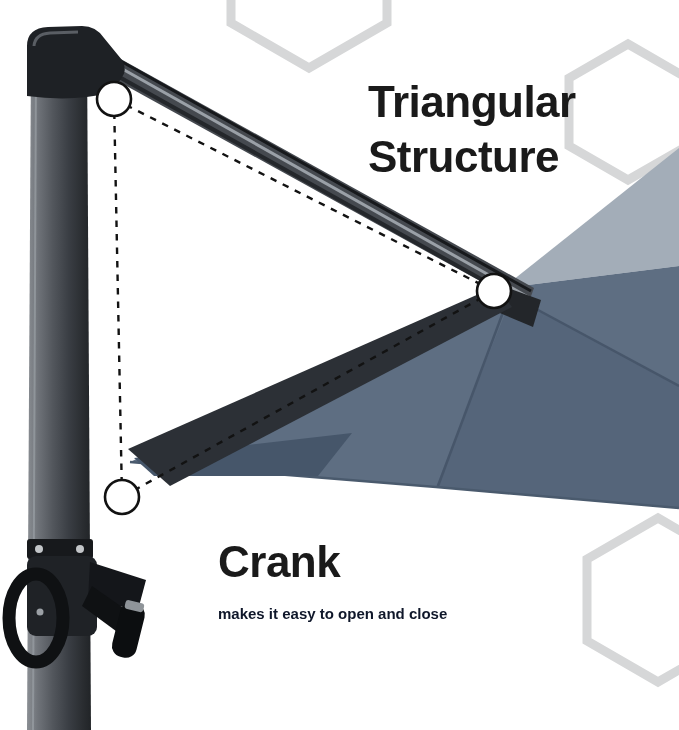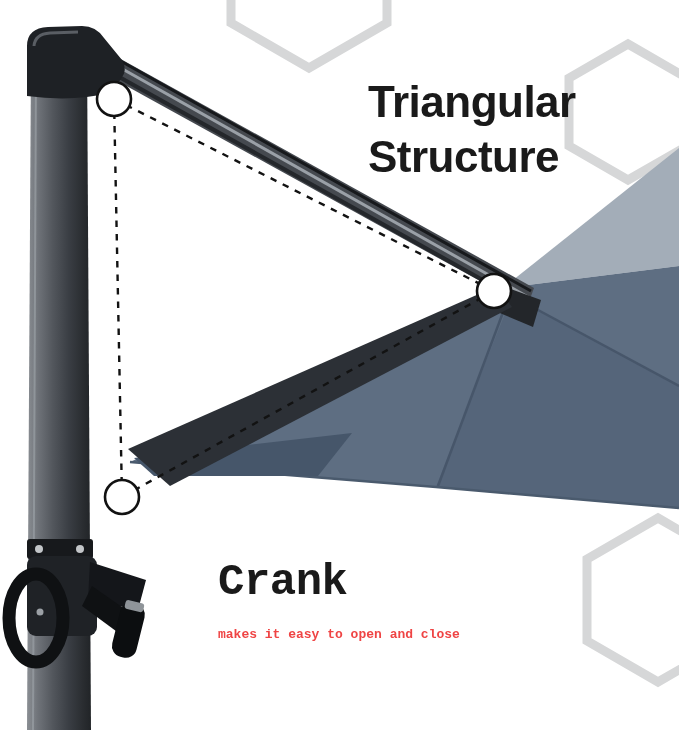--- a/index.html
+++ b/index.html
@@ -16,28 +16,28 @@
   .headline {
     position: absolute;
     color: #1a1a1a;
     font-weight: 700;
     font-size: 44px;
     line-height: 55px;
     letter-spacing: -0.5px;
     white-space: nowrap;
   }
   .headline--triangular { left: 368px; top: 74px; }
-  .headline--crank { left: 218px; top: 555px; font-family: Liberation Mono, monospace; }
+  .headline--crank { left: 218px; top: 534px; }
   .subtitle {
-    font-size: 13px;
+    font-size: 15px;
     line-height: 24px;
     font-weight: 700;
     letter-spacing: 0;
     margin-top: 13px;
-    color: #ef4444;
+    color: #0f172a;
   }
 </style>
 </head>
 <body>
 
 <div class="stage">
 
   <svg width="679" height="730" viewBox="0 0 679 730">
     <defs>
       <linearGradient id="poleGrad" x1="0" y1="0" x2="1" y2="0">

